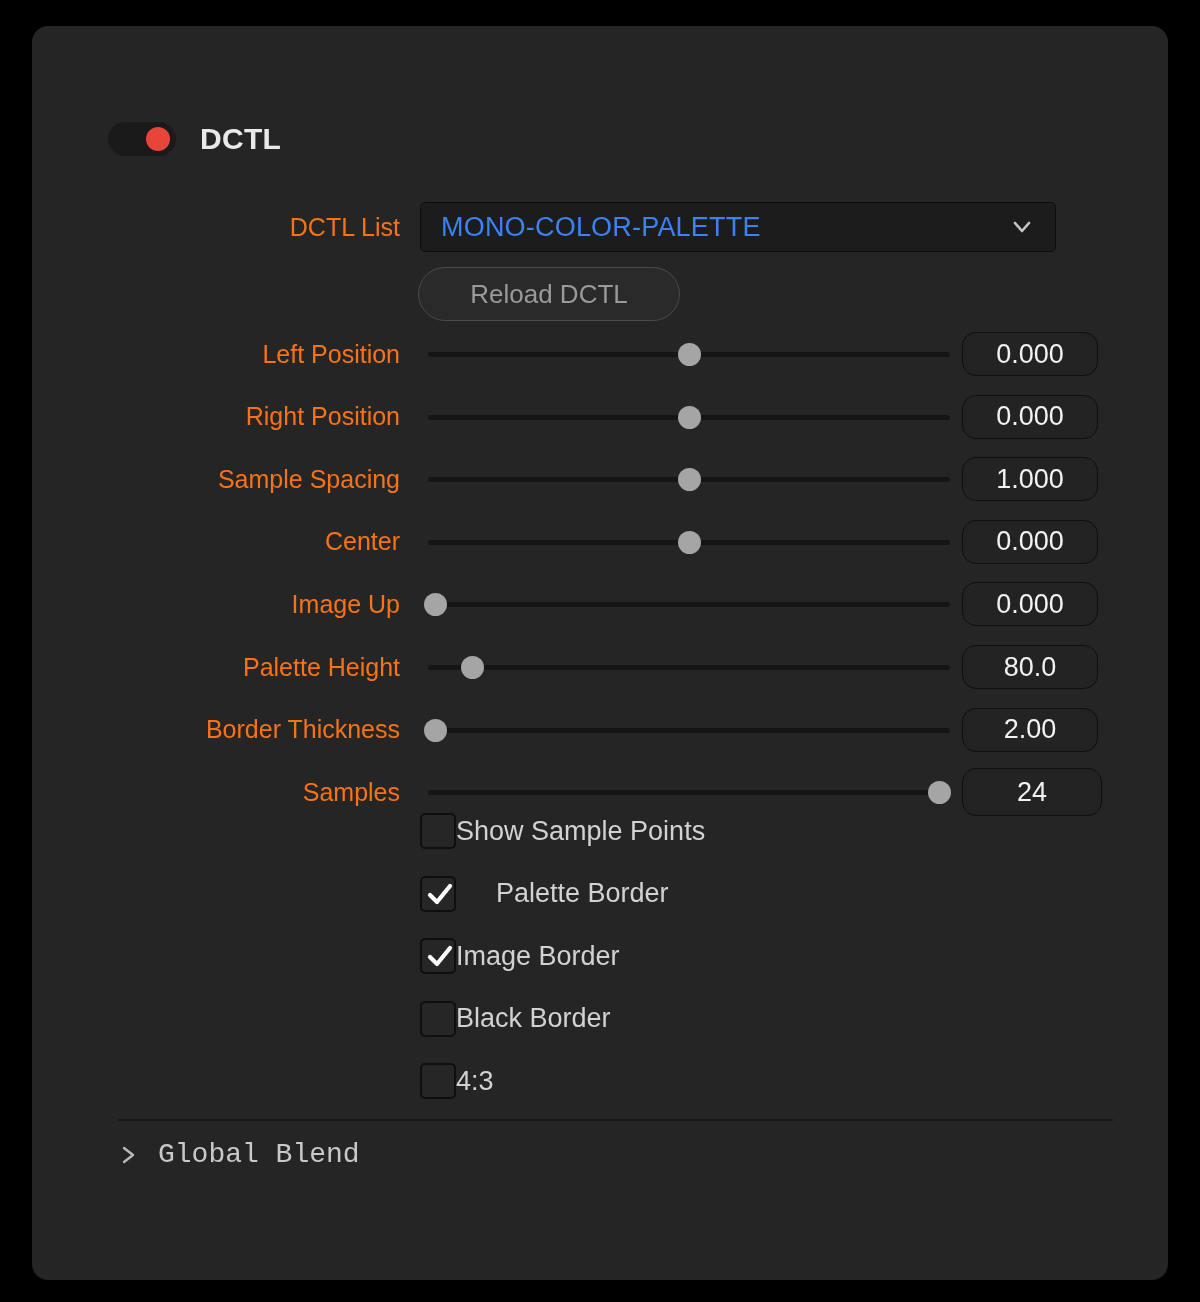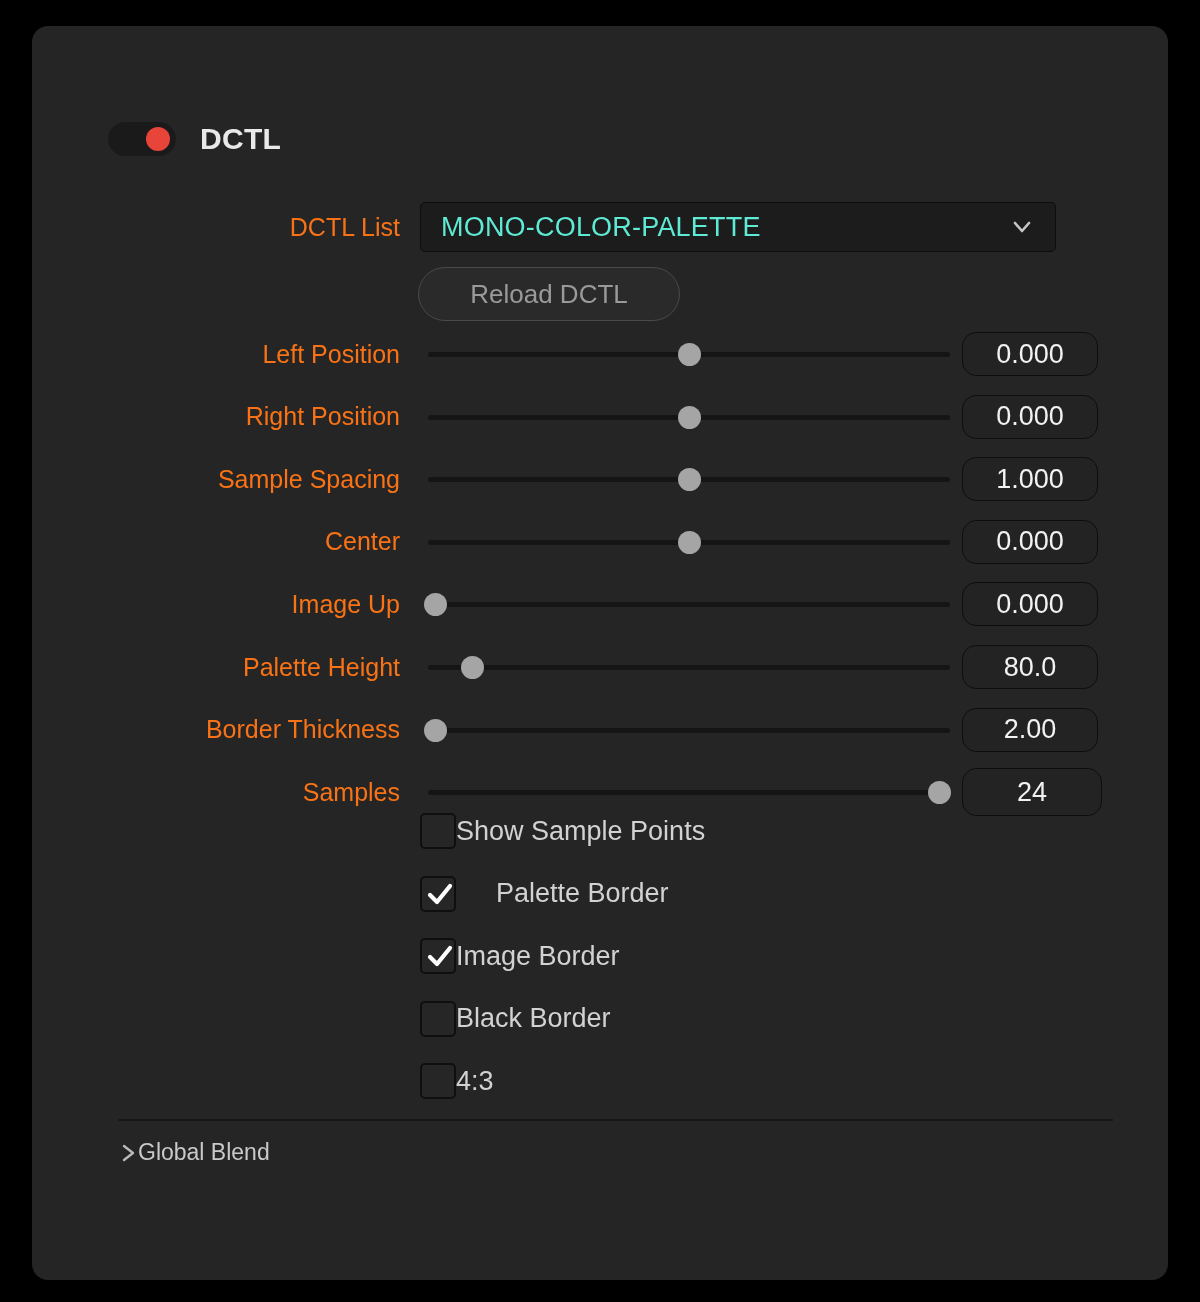--- a/index.html
+++ b/index.html
@@ -85,21 +85,21 @@
     background: #1c1c1c;
     border: 1px solid #0d0d0d;
     border-radius: 5px;
     display: flex;
     align-items: center;
     cursor: pointer;
   }
   #dropdown .dd-text {
     margin-left: 20px;
     font-size: 27px;
-    color: #5eead4;
+    color: #3b82f6;
     letter-spacing: 0.2px;
   }
   #dropdown .chev {
     position: absolute;
     right: 22px;
     width: 22px;
     height: 22px;
   }
   #dropdown .chev svg { display: block; }
 
@@ -202,22 +202,24 @@
   #global-blend {
     position: absolute;
     left: 88px;
     top: 1113px;
     display: flex;
     align-items: center;
     cursor: pointer;
   }
   #global-blend .gb-chev { width: 18px; height: 24px; flex: none; }
   #global-blend .gb-text {
-    font-size: 23px;
+    margin-left: 20px;
+    font-size: 28px;
     color: #c9c9c9;
+    font-family: Liberation Mono, monospace;
   }
 </style>
 </head>
 <body>
 
 <div id="panel">
 
   <div id="header">
     <div class="toggle">
       <div class="knob"></div>

